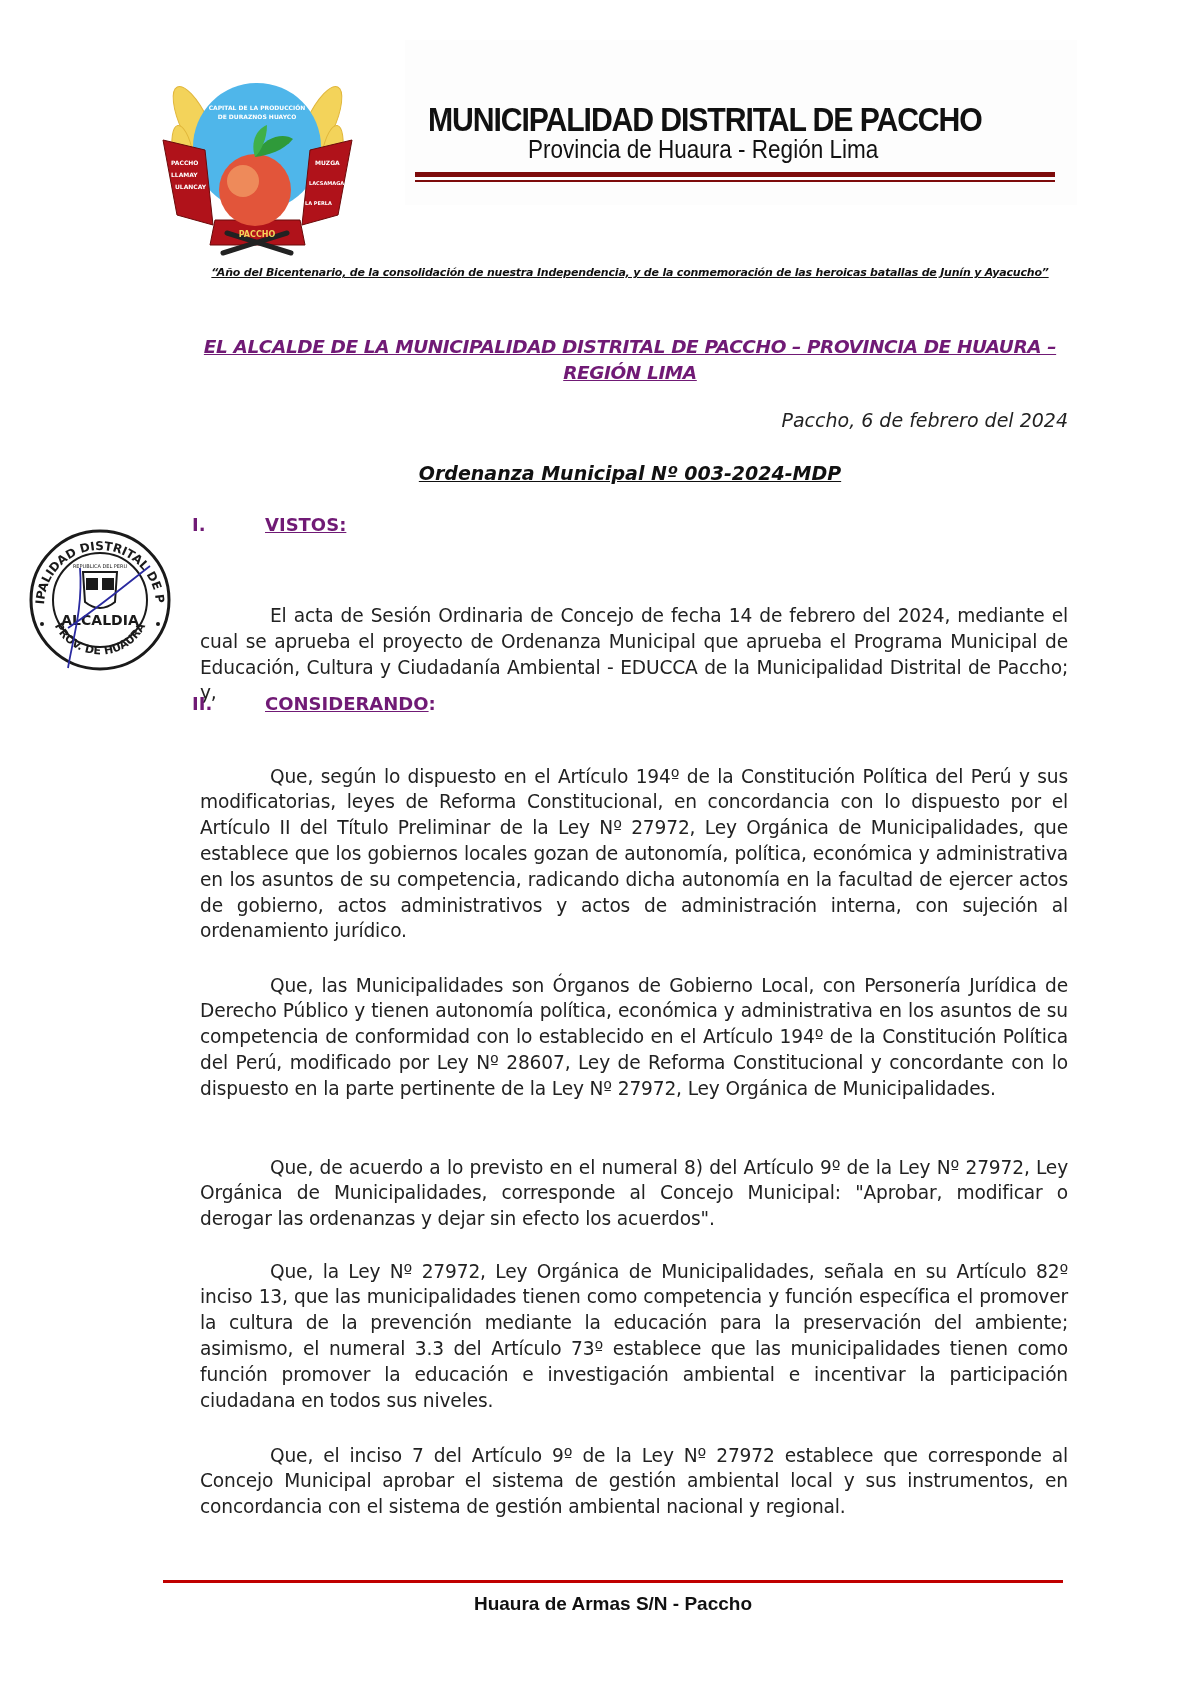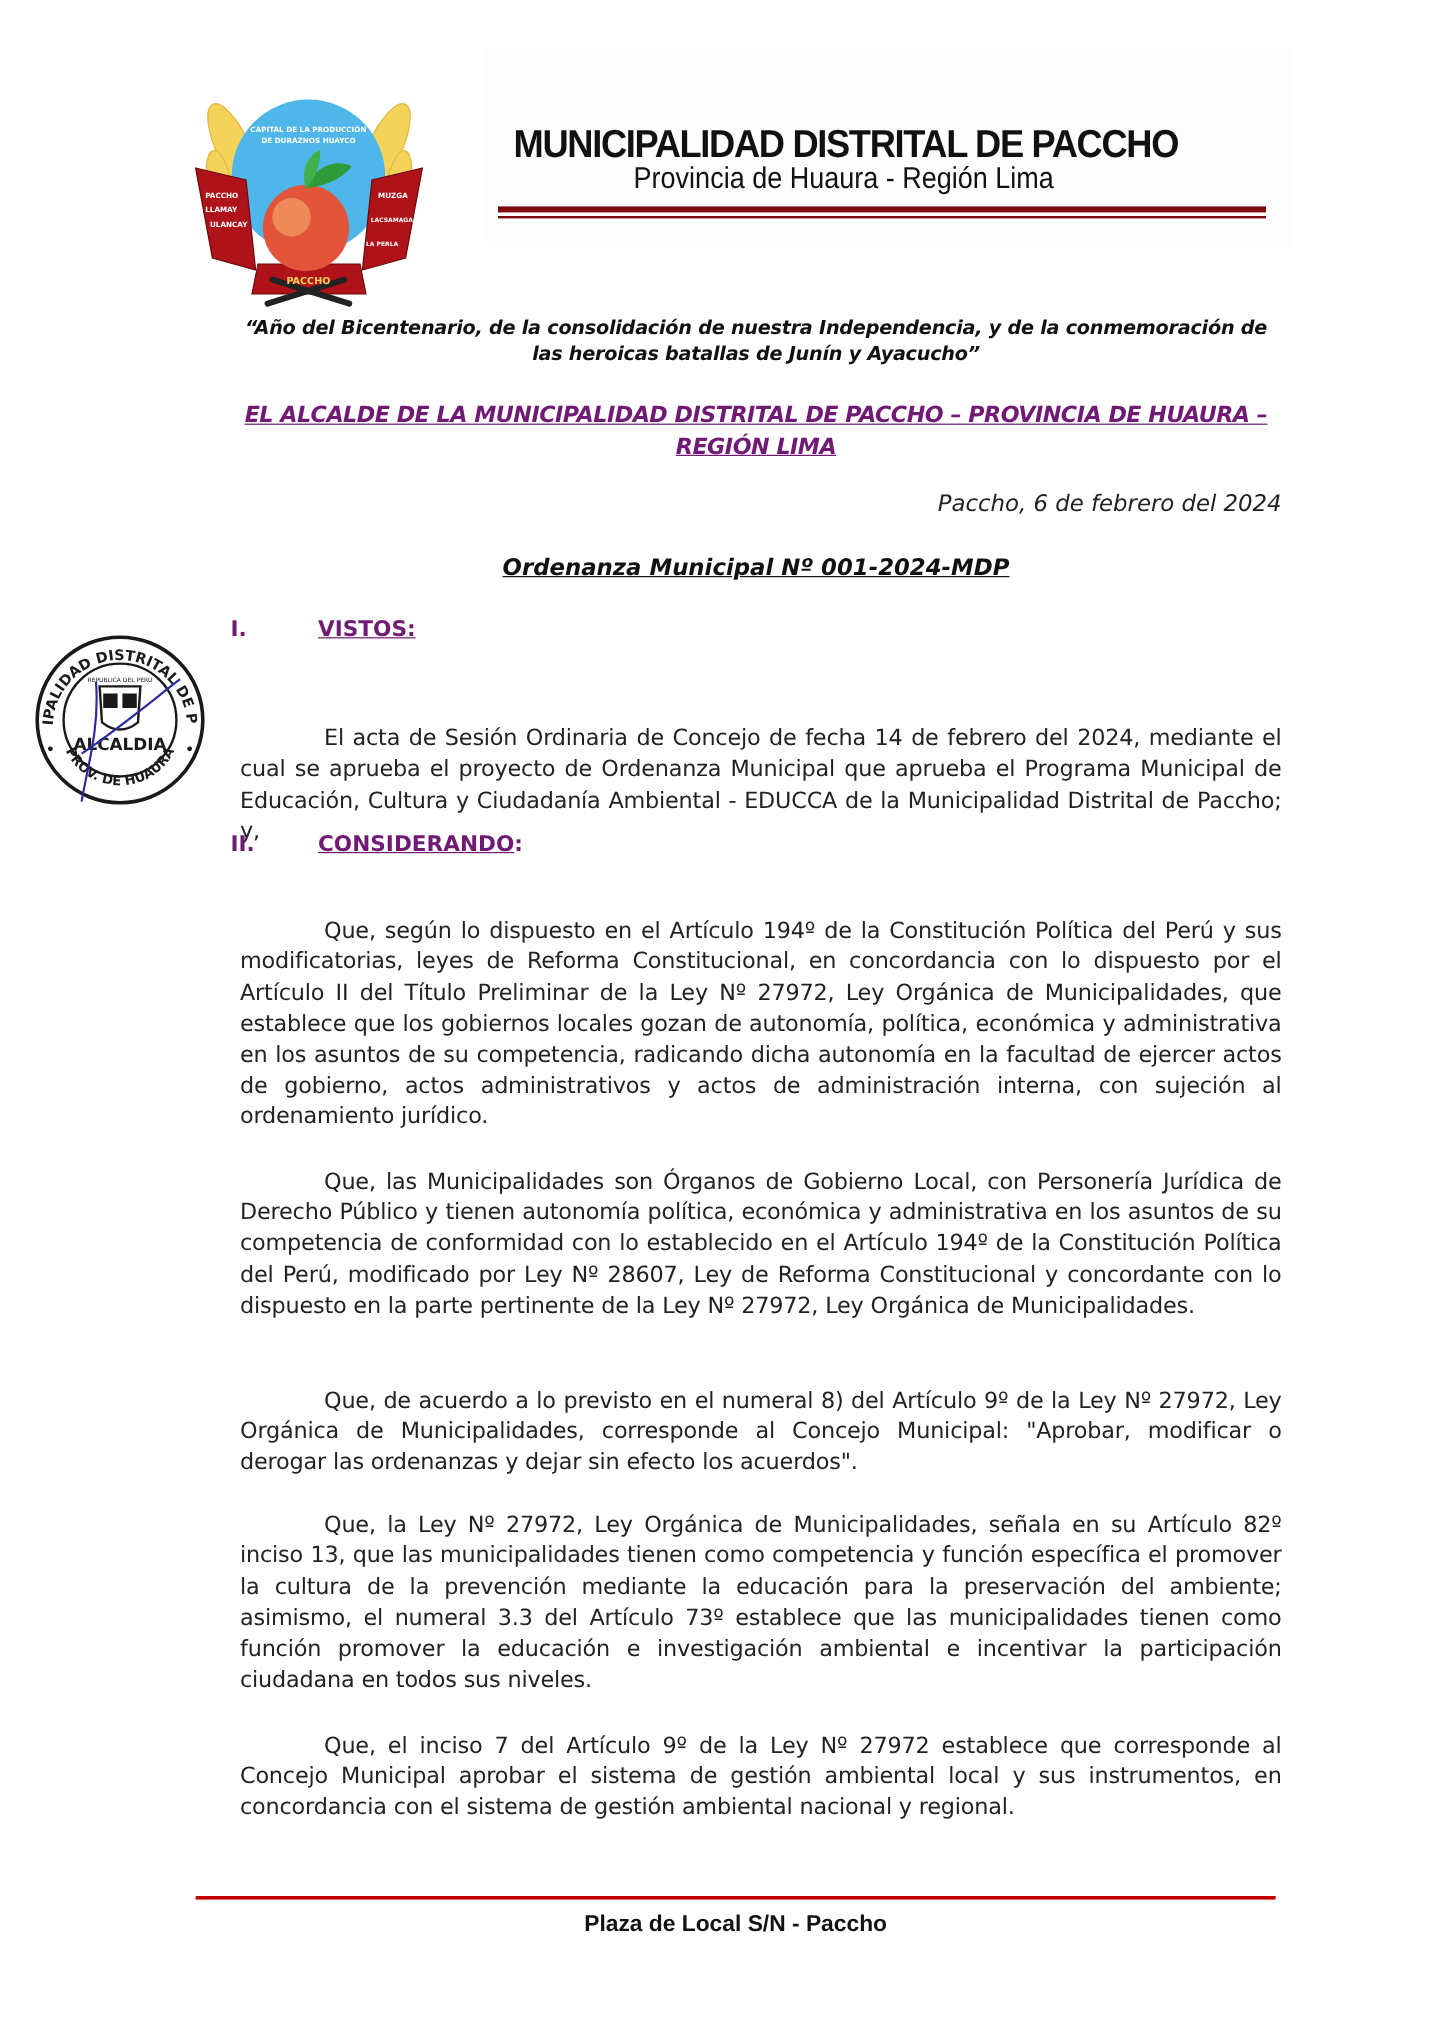--- a/index.html
+++ b/index.html
@@ -14,21 +14,21 @@
                font-family: "Liberation Sans", sans-serif; font-weight: bold;
                font-size: 32.5px; letter-spacing: -1.2px; color: #111; transform: scaleX(0.93); transform-origin: left; white-space: nowrap; }
   #org-subtitle { left: 528px; top: 135px; font-family: "Liberation Sans", sans-serif;
                   font-size: 25px; color: #111; white-space: nowrap; transform: scaleX(0.9); transform-origin: left; }
   #header-rule-thick { left: 415px; top: 172px; width: 640px; height: 5px; background: #7d0b0b; }
   #header-rule-thin { left: 415px; top: 180px; width: 640px; height: 2px; background: #7d0b0b; }
 
   
   .center-block { left: 190px; width: 880px; text-align: center; }
   #motto { top: 262px; font-family: "DejaVu Sans", sans-serif; font-style: italic; font-weight: bold;
-           font-size: 16px; line-height: 22px; color: #111; letter-spacing: -0.2px; }
+           font-size: 11px; line-height: 22px; text-decoration: underline; color: #111; letter-spacing: -0.2px; }
   #authority { top: 334px; font-style: italic; font-weight: bold; font-size: 18.5px;
                line-height: 26px; text-decoration: underline; color: #701a75; letter-spacing: -0.4px; }
 
   #date { right: 123px; top: 409px; font-style: italic; font-size: 19px; color: #222; white-space: nowrap; }
   #ordinance-title { top: 462px; font-style: italic; font-weight: bold; font-size: 19px;
                      text-decoration: underline; color: #111; }
 
   .section-head { left: 192px; font-size: 18px; font-weight: bold; color: #701a75; }
   .section-num { display: inline-block; width: 73px; }
   .section-label { text-decoration: underline; }
@@ -99,21 +99,21 @@
 <div id="header-bg" class="abs"></div>
 <div id="org-title" class="abs">MUNICIPALIDAD DISTRITAL DE PACCHO</div>
 <div id="org-subtitle" class="abs">Provincia de Huaura - Región Lima</div>
 <div id="header-rule-thick" class="abs"></div>
 <div id="header-rule-thin" class="abs"></div>
 
 <div id="motto" class="abs center-block">“Año del Bicentenario, de la consolidación de nuestra Independencia, y de la conmemoración de las heroicas batallas de Junín y Ayacucho”</div>
 <div id="authority" class="abs center-block">EL ALCALDE DE LA MUNICIPALIDAD DISTRITAL DE PACCHO – PROVINCIA DE HUAURA – REGIÓN LIMA</div>
 
 <div id="date" class="abs">Paccho, 6 de febrero del 2024</div>
-<div id="ordinance-title" class="abs center-block">Ordenanza Municipal Nº 001-2024-MDP</div>
+<div id="ordinance-title" class="abs center-block">Ordenanza Municipal Nº 003-2024-MDP</div>
 
 <div id="sec-1" class="abs section-head">
   <span class="section-num">I.</span><span class="section-label">VISTOS:</span><span></span>
 </div>
 <p id="p-vistos" class="para">El acta de Sesión Ordinaria de Concejo de fecha 14 de febrero del 2024, mediante el cual se aprueba el proyecto de Ordenanza Municipal que aprueba el Programa Municipal de Educación, Cultura y Ciudadanía Ambiental - EDUCCA de la Municipalidad Distrital de Paccho; y,</p>
 
 <div id="seal" class="abs">
   <svg width="144" height="144" viewBox="0 0 144 144">
     <defs>
       <path id="sealTopArc" d="M 16 78 A 56 56 0 0 1 128 78"></path>
@@ -143,13 +143,13 @@
 <div id="sec-2" class="abs section-head">
   <span class="section-num">II.</span><span class="section-label">CONSIDERANDO</span><span>:</span>
 </div>
 <p id="p-c1" class="para">Que, según lo dispuesto en el Artículo 194º de la Constitución Política del Perú y sus modificatorias, leyes de Reforma Constitucional, en concordancia con lo dispuesto por el Artículo II del Título Preliminar de la Ley Nº 27972, Ley Orgánica de Municipalidades, que establece que los gobiernos locales gozan de autonomía, política, económica y administrativa en los asuntos de su competencia, radicando dicha autonomía en la facultad de ejercer actos de gobierno, actos administrativos y actos de administración interna, con sujeción al ordenamiento jurídico.</p>
 <p id="p-c2" class="para">Que, las Municipalidades son Órganos de Gobierno Local, con Personería Jurídica de Derecho Público y tienen autonomía política, económica y administrativa en los asuntos de su competencia de conformidad con lo establecido en el Artículo 194º de la Constitución Política del Perú, modificado por Ley Nº 28607, Ley de Reforma Constitucional y concordante con lo dispuesto en la parte pertinente de la Ley Nº 27972, Ley Orgánica de Municipalidades.</p>
 <p id="p-c3" class="para">Que, de acuerdo a lo previsto en el numeral 8) del Artículo 9º de la Ley Nº 27972, Ley Orgánica de Municipalidades, corresponde al Concejo Municipal: "Aprobar, modificar o derogar las ordenanzas y dejar sin efecto los acuerdos".</p>
 <p id="p-c4" class="para">Que, la Ley Nº 27972, Ley Orgánica de Municipalidades, señala en su Artículo 82º inciso 13, que las municipalidades tienen como competencia y función específica el promover la cultura de la prevención mediante la educación para la preservación del ambiente; asimismo, el numeral 3.3 del Artículo 73º establece que las municipalidades tienen como función promover la educación e investigación ambiental e incentivar la participación ciudadana en todos sus niveles.</p>
 <p id="p-c5" class="para">Que, el inciso 7 del Artículo 9º de la Ley Nº 27972 establece que corresponde al Concejo Municipal aprobar el sistema de gestión ambiental local y sus instrumentos, en concordancia con el sistema de gestión ambiental nacional y regional.</p>
 
 <div id="footer-rule" class="abs"></div>
-<div id="footer-text" class="abs">Plaza de Local S/N - Paccho</div>
+<div id="footer-text" class="abs">Huaura de Armas S/N - Paccho</div>
 
 </body></html>

